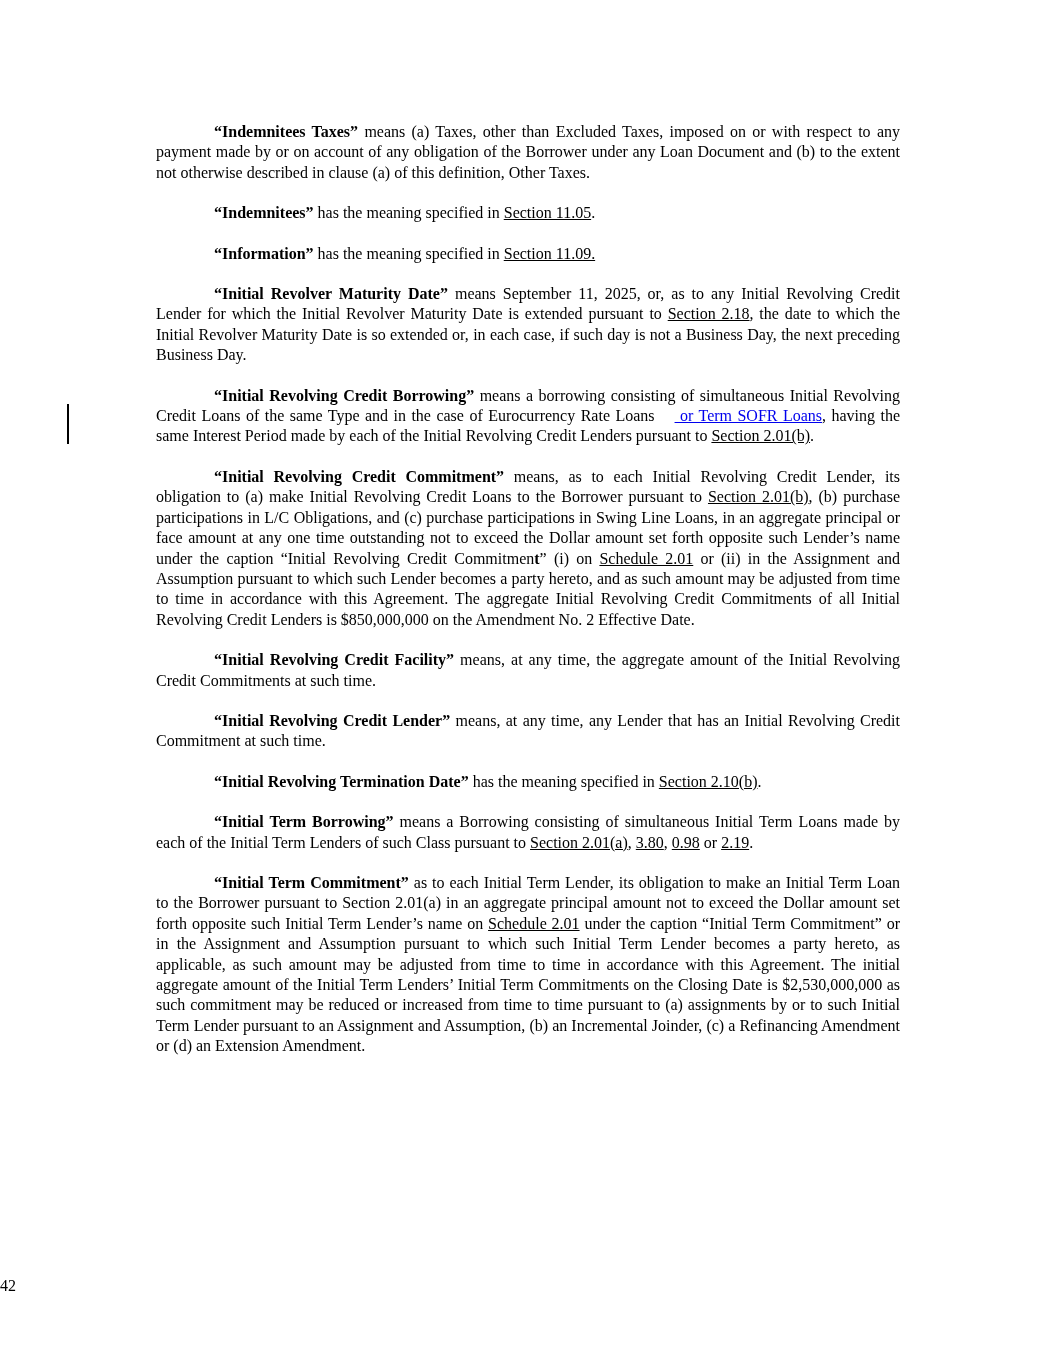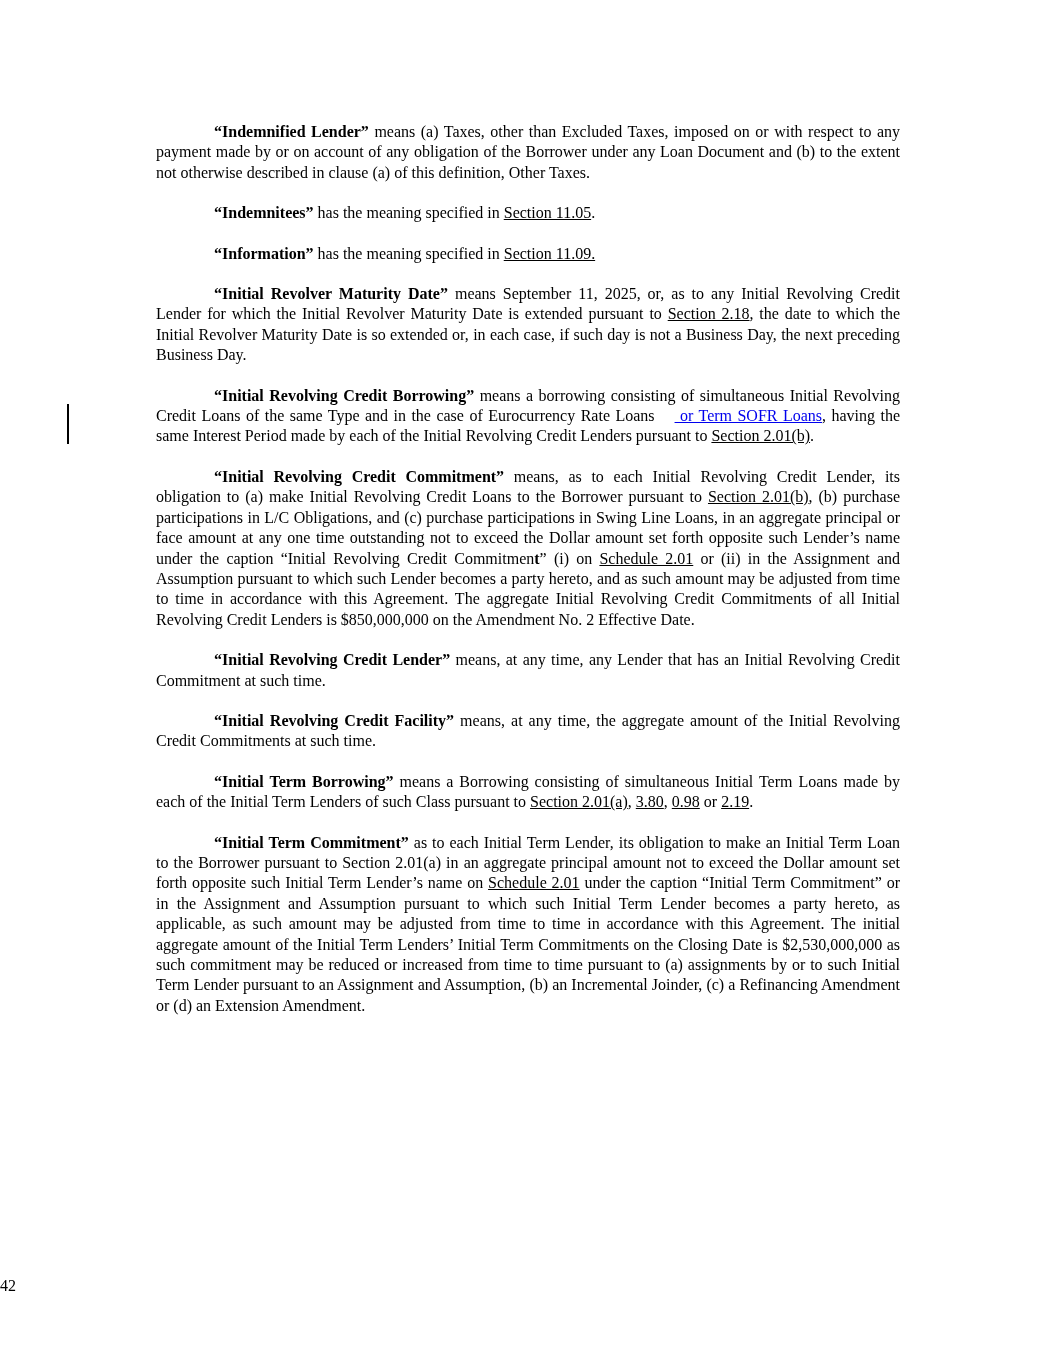--- a/index.html
+++ b/index.html
@@ -54,27 +54,28 @@
   }
 </style>
 </head>
 <body>
 
 <div class="page">
 
   <div class="change-bar"></div>
 
   <div class="content">
-    <p class="para"><span class="b">“Indemnified Lender”</span><span> means (a) Taxes, other than Excluded Taxes, imposed on or with respect to any payment made by or on account of any obligation of the Borrower under any Loan Document and (b) to the extent not otherwise described in clause (a) of this definition, Other Taxes.</span></p>
+    <p class="para"><span class="b">“Indemnitees Taxes”</span><span> means (a) Taxes, other than Excluded Taxes, imposed on or with respect to any payment made by or on account of any obligation of the Borrower under any Loan Document and (b) to the extent not otherwise described in clause (a) of this definition, Other Taxes.</span></p>
     <p class="para"><span class="b">“Indemnitees”</span><span> has the meaning specified in </span><span class="u">Section 11.05</span><span>.</span></p>
     <p class="para"><span class="b">“Information”</span><span> has the meaning specified in </span><span class="u">Section 11.09.</span></p>
     <p class="para"><span class="b">“Initial Revolver Maturity Date”</span><span> means September 11, 2025, or, as to any Initial Revolving Credit Lender for which the Initial Revolver Maturity Date is extended pursuant to </span><span class="u">Section 2.18</span><span>, the date to which the Initial Revolver Maturity Date is so extended or, in each case, if such day is not a Business Day, the next preceding Business Day.</span></p>
     <p class="para"><span class="b">“Initial Revolving Credit Borrowing”</span><span> means a borrowing consisting of simultaneous Initial Revolving Credit Loans of the same Type and in the case of Eurocurrency Rate Loans</span><span class="ins"> or Term SOFR Loans</span><span>, having the same Interest Period made by each of the Initial Revolving Credit Lenders pursuant to </span><span class="u">Section 2.01(b)</span><span>.</span></p>
     <p class="para"><span class="b">“Initial Revolving Credit Commitment”</span><span> means, as to each Initial Revolving Credit Lender, its obligation to (a) make Initial Revolving Credit Loans to the Borrower pursuant to </span><span class="u">Section 2.01(b)</span><span>, (b) purchase participations in L/C Obligations, and (c) purchase participations in Swing Line Loans, in an aggregate principal or face amount at any one time outstanding not to exceed the Dollar amount set forth opposite such Lender’s name under the caption “Initial Revolving Credit Commitmen</span><span class="b">t</span><span>” (i) on </span><span class="u">Schedule 2.01</span><span> or (ii) in the Assignment and Assumption pursuant to which such Lender becomes a party hereto, and as such amount may be adjusted from time to time in accordance with this Agreement. The aggregate Initial Revolving Credit Commitments of all Initial Revolving Credit Lenders is $850,000,000 on the Amendment No. 2 Effective Date.</span></p>
+    <p class="para"><span class="b">“Initial Revolving Credit Facility”</span><span> means, at any time, the aggregate amount of the Initial Revolving Credit Commitments at such time.</span></p>
     <p class="para"><span class="b">“Initial Revolving Credit Lender”</span><span> means, at any time, any Lender that has an Initial Revolving Credit Commitment at such time.</span></p>
-    <p class="para"><span class="b">“Initial Revolving Credit Facility”</span><span> means, at any time, the aggregate amount of the Initial Revolving Credit Commitments at such time.</span></p>
+    <p class="para"><span class="b">“Initial Revolving Termination Date”</span><span> has the meaning specified in </span><span class="u">Section 2.10(b)</span><span>.</span></p>
     <p class="para"><span class="b">“Initial Term Borrowing”</span><span> means a Borrowing consisting of simultaneous Initial Term Loans made by each of the Initial Term Lenders of such Class pursuant to </span><span class="u">Section 2.01(a)</span><span>, </span><span class="u">3.80</span><span>, </span><span class="u">0.98</span><span> or </span><span class="u">2.19</span><span>.</span></p>
     <p class="para"><span class="b">“Initial Term Commitment”</span><span> as to each Initial Term Lender, its obligation to make an Initial Term Loan to the Borrower pursuant to Section 2.01(a) in an aggregate principal amount not to exceed the Dollar amount set forth opposite such Initial Term Lender’s name on </span><span class="u">Schedule 2.01</span><span> under the caption “Initial Term Commitment” or in the Assignment and Assumption pursuant to which such Initial Term Lender becomes a party hereto, as applicable, as such amount may be adjusted from time to time in accordance with this Agreement. The initial aggregate amount of the Initial Term Lenders’ Initial Term Commitments on the Closing Date is $2,530,000,000 as such commitment may be reduced or increased from time to time pursuant to (a) assignments by or to such Initial Term Lender pursuant to an Assignment and Assumption, (b) an Incremental Joinder, (c) a Refinancing Amendment or (d) an Extension Amendment.</span></p>
   </div>
 
   <div class="footer">42</div>
 
 </div>
 
 </body></html>

